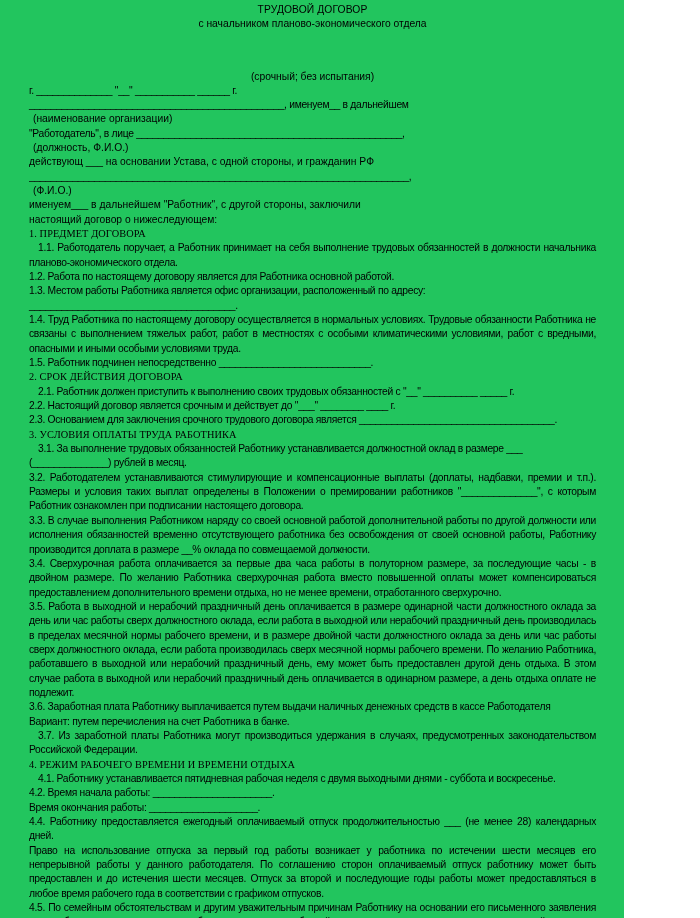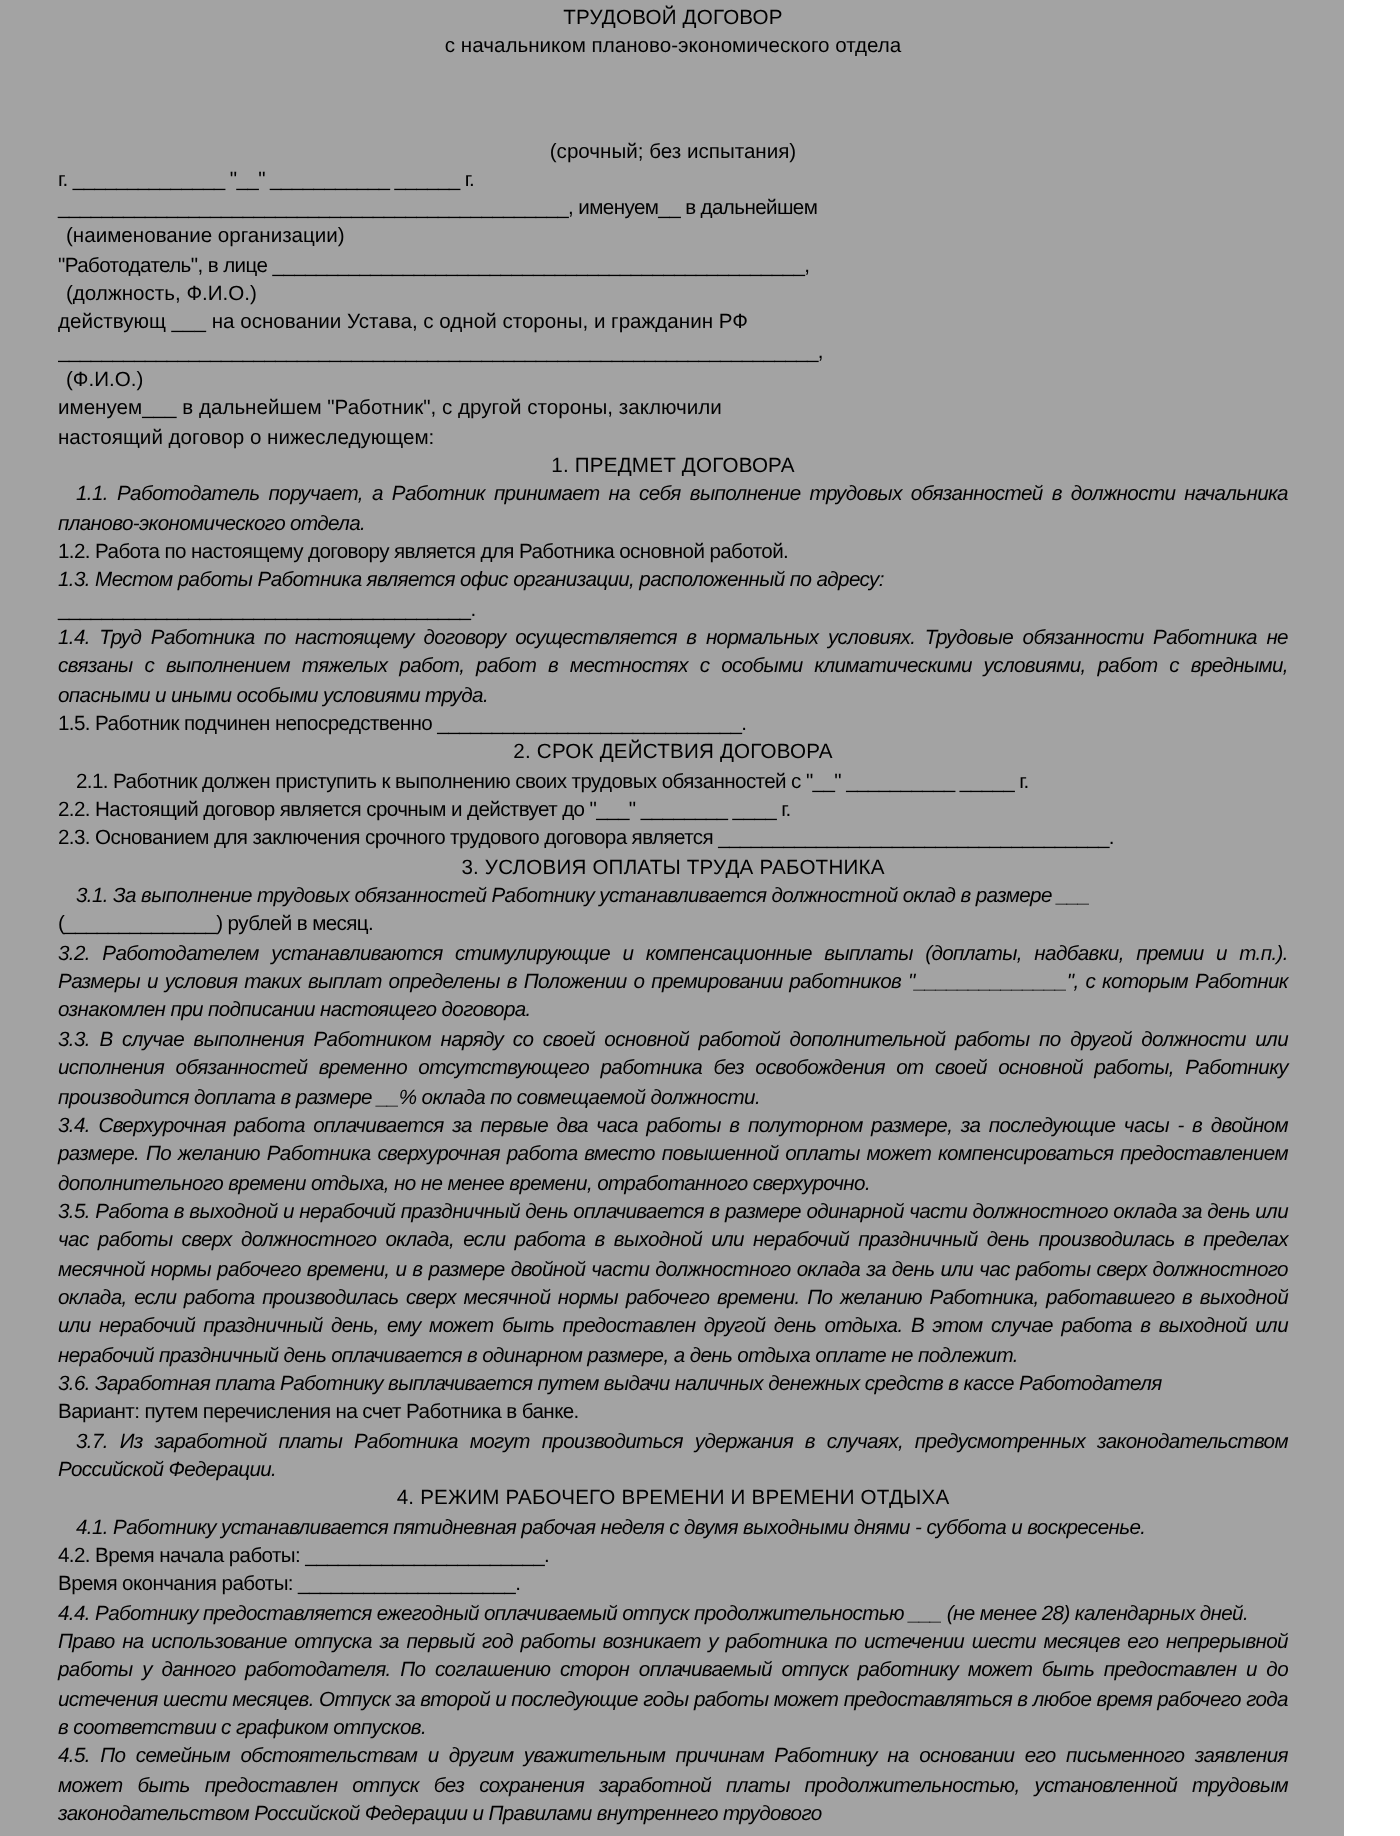--- a/index.html
+++ b/index.html
@@ -6,23 +6,23 @@
     margin: 0;
     padding: 0;
     background: #ffffff;
   }
   body {
     font-family: "Liberation Sans", "DejaVu Sans", sans-serif;
     color: #000000;
   }
   .page {
     position: relative;
-    width: 672px;
+    width: 624px;
     height: 918px;
-    background: #a3a3a3;
+    background: #22c55e;
     overflow: hidden;
     box-sizing: border-box;
     padding: 3px 28px 0 29px;
   }
   .doc {
     font-size: 10.3px;
     line-height: 14.35px;
   }
   
   .title-main {
@@ -37,33 +37,33 @@
     line-height: 13.5px;
   }
   .title-note {
     text-align: center;
     font-size: 10.3px;
     line-height: 13.5px;
     margin-top: 40px;
   }
   
   .section-head {
-    text-align: center;
+    text-align: left;
     font-size: 10.3px;
     line-height: 14.35px;
     letter-spacing: 0.1px;
+    font-family: Liberation Serif, serif;
   }
   
   .p {
     text-align: justify;
     text-justify: inter-word;
     font-size: 10.3px;
     line-height: 14.35px;
     margin: 0;
-    font-style: italic;
   }
   .p-left {
     text-align: left;
     font-size: 10.3px;
     line-height: 14.35px;
     margin: 0;
   }
   
   .ind {
     text-indent: 9px;

